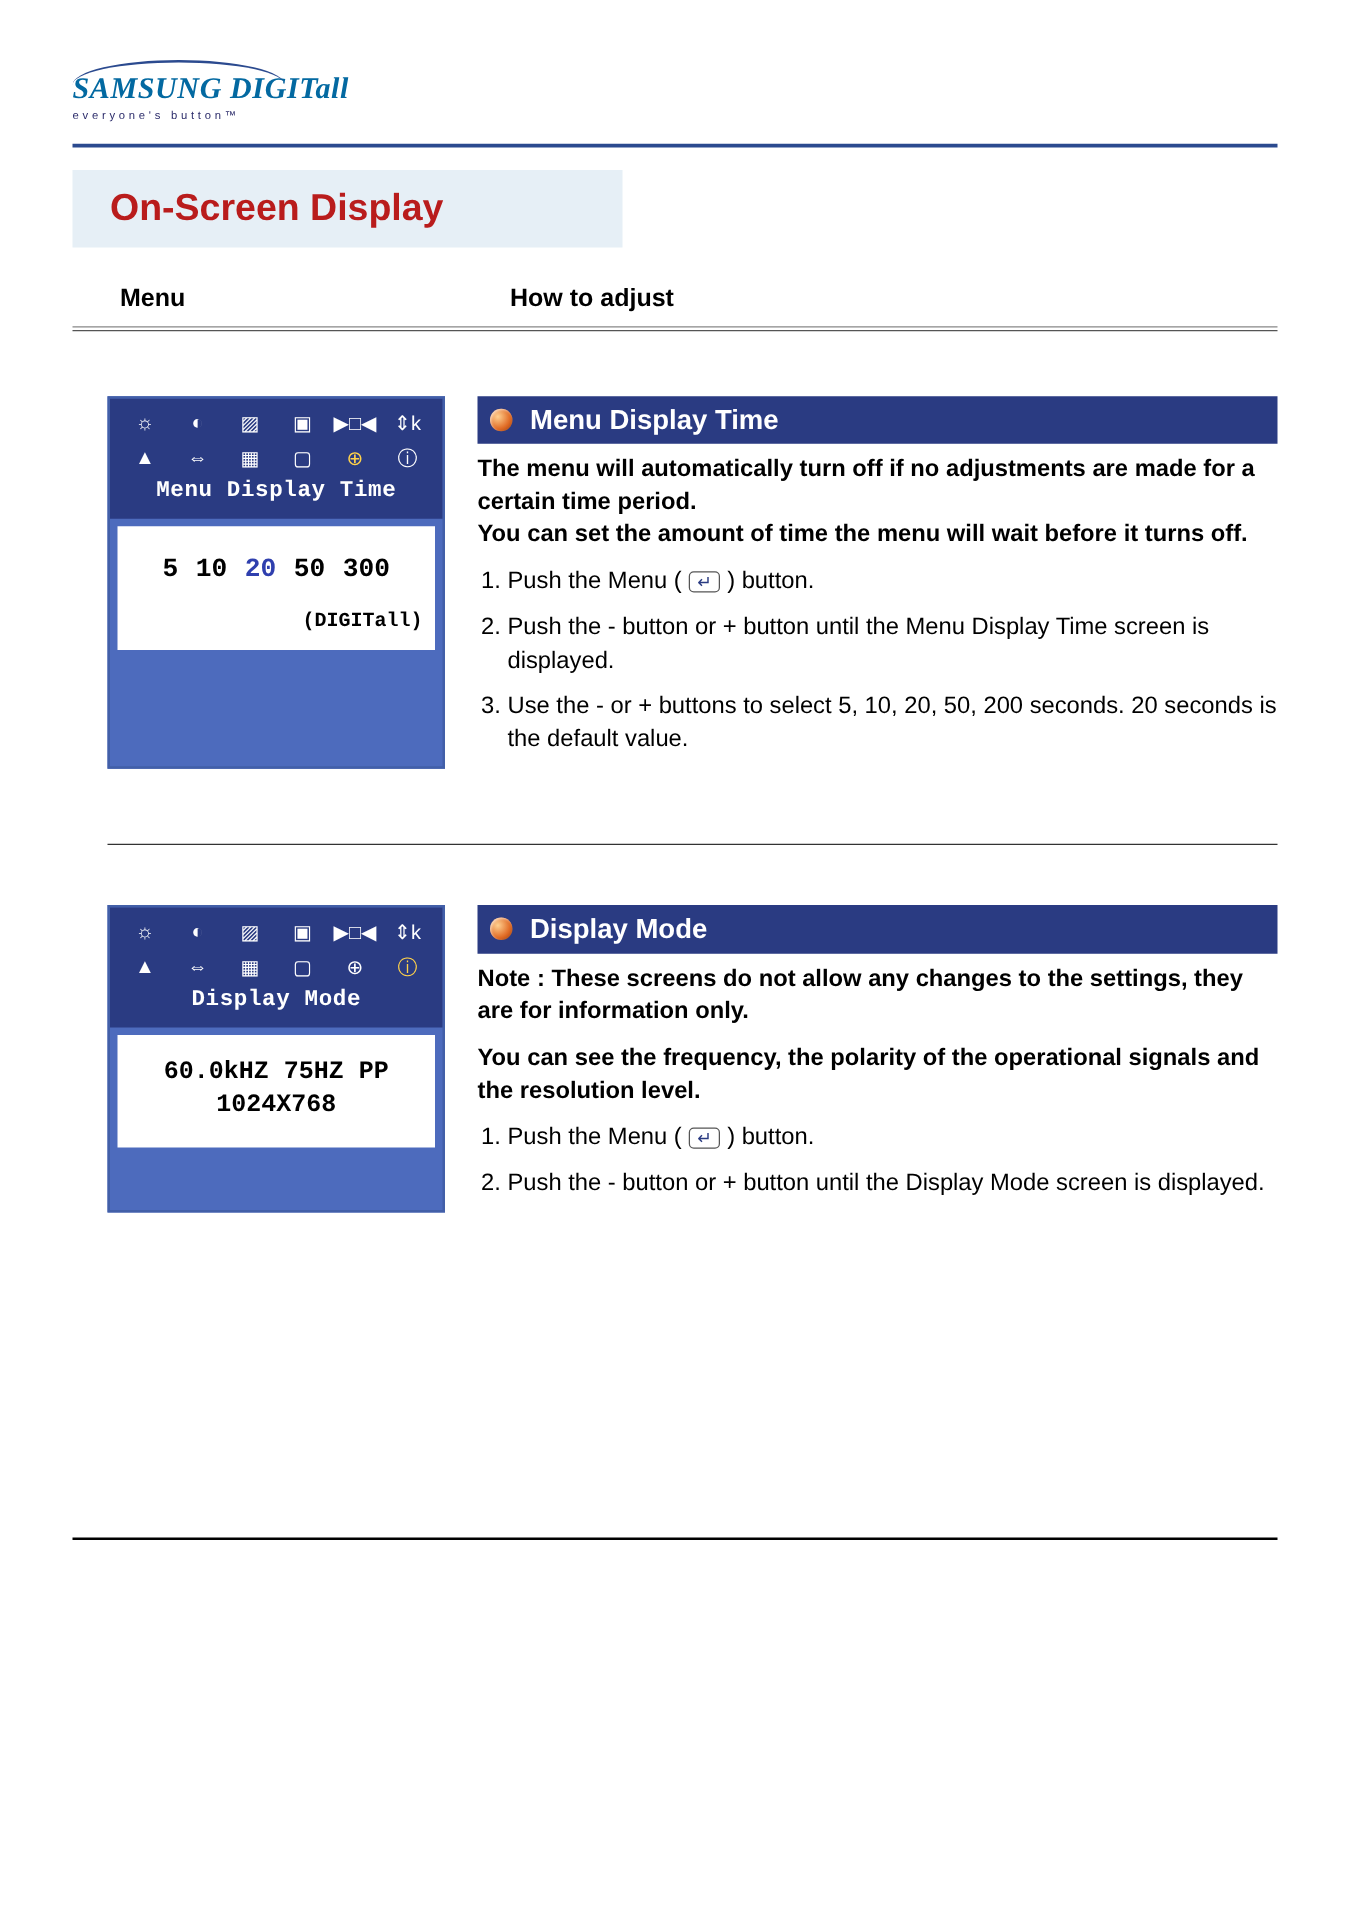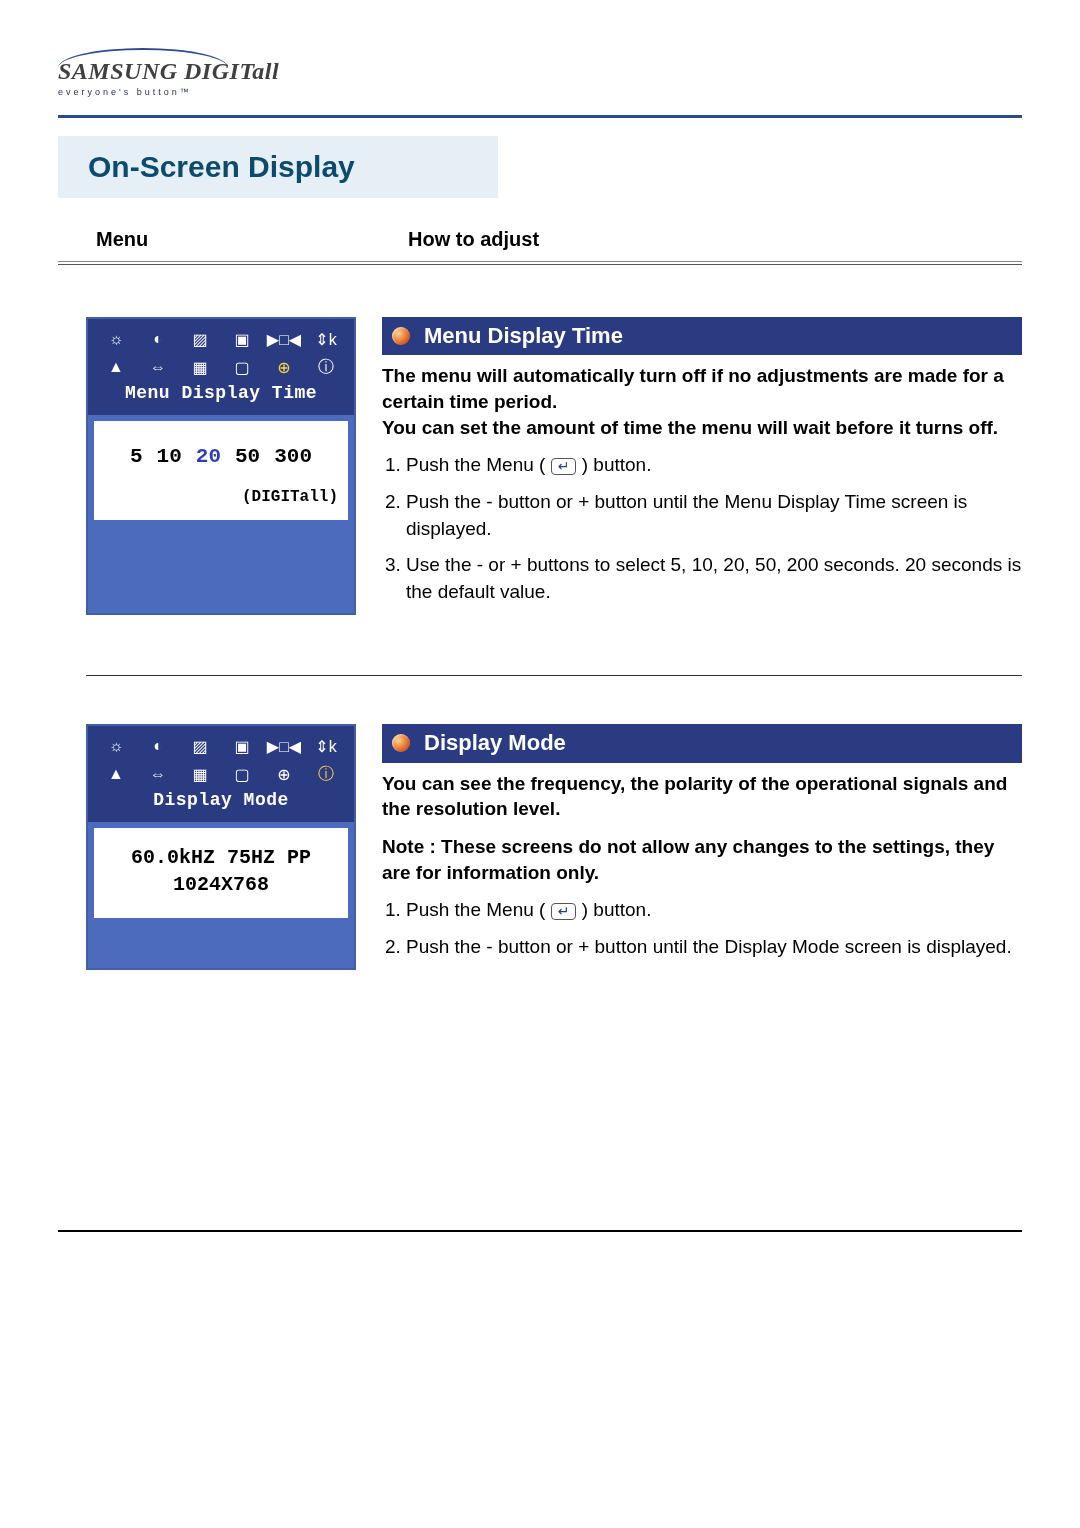--- a/index.html
+++ b/index.html
@@ -17,21 +17,21 @@
     position: relative;
     min-height: 1528px;
   }
   .logo-block {
     margin-bottom: 18px;
   }
   .logo-top {
     font-family: Georgia, 'Times New Roman', serif;
     font-style: italic;
     font-weight: bold;
-    color: #404040;
+    color: #0369a1;
     font-size: 24px;
     letter-spacing: 0.5px;
     position: relative;
     padding-top: 10px;
   }
   .logo-swoosh {
     position: absolute;
     top: 0;
     left: 0;
     width: 170px;
@@ -52,21 +52,21 @@
   }
   .title-band {
     display: flex;
     margin-top: 18px;
   }
   .title-band .title-cell {
     background: #e6eff6;
     padding: 14px 22px 14px 30px;
     font-size: 30px;
     font-weight: bold;
-    color: #0c4a6e;
+    color: #b91c1c;
     flex: 0 0 440px;
     box-sizing: border-box;
   }
   .col-headers {
     display: flex;
     margin-top: 30px;
     border-bottom: 1px solid #888;
     padding-bottom: 10px;
   }
   .col-headers .col1h { width: 290px; padding-left: 38px; font-weight: bold; font-size: 20px; box-sizing: border-box; }
@@ -300,22 +300,22 @@
         <div class="mode-line1">60.0kHZ 75HZ PP</div>
         <div class="mode-line2">1024X768</div>
       </div>
     </div>
 
     <div class="right-col">
       <div class="section-bar">
         <span class="bullet"></span>
         <span>Display Mode</span>
       </div>
+      <div class="intro">Note :  These screens do not allow any changes to the settings, they are for information only.</div>
       <div class="intro">You can see the frequency, the polarity of the operational signals and the resolution level.</div>
-      <div class="intro">Note :  These screens do not allow any changes to the settings, they are for information only.</div>
       <ol class="steps">
         <li>
           <span>Push the Menu (</span>
           <span class="menu-btn">↵</span>
           <span>) button.</span>
         </li>
         <li>Push the - button or + button until the Display Mode screen is displayed.</li>
       </ol>
     </div>
   </div>

